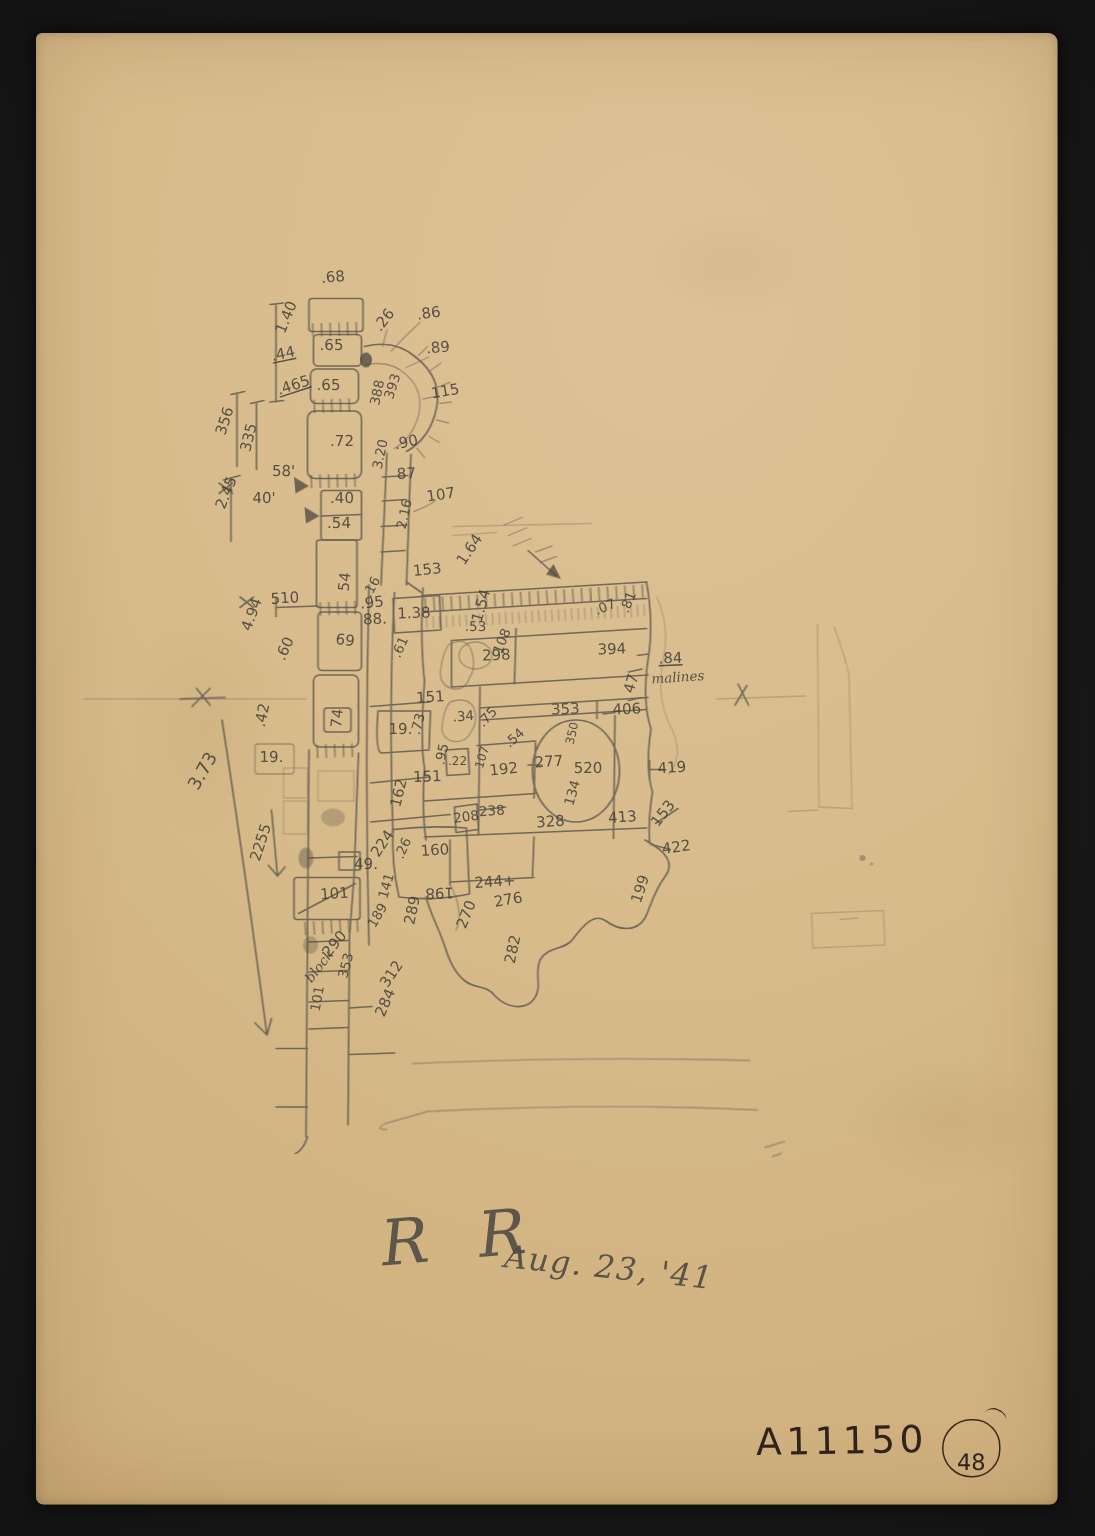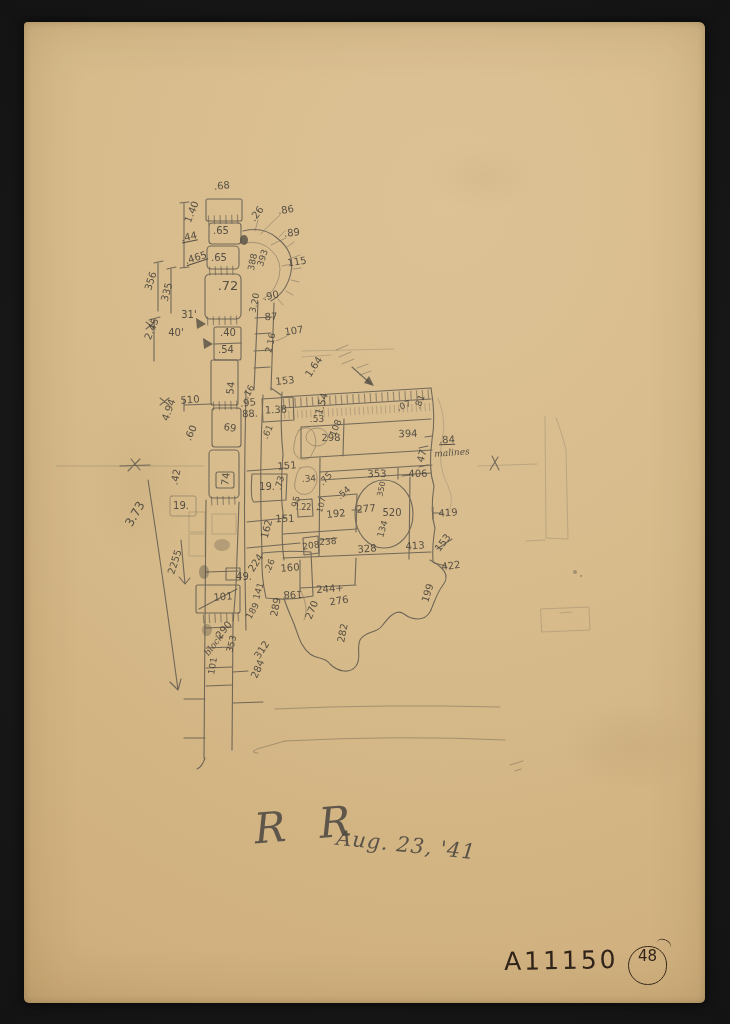--- a/index.html
+++ b/index.html
@@ -27,21 +27,21 @@
   .lbl.cursive{font-family:"DejaVu Serif",serif;font-style:italic;}
   .lbl.u{text-decoration:underline;}
   #initials{position:absolute;left:254px;top:800px;font-family:"DejaVu Serif",serif;font-style:italic;
     font-size:42px;letter-spacing:10px;color:#514c44;transform:rotate(-5deg);opacity:.9;}
   #date{position:absolute;left:336px;top:833px;font-family:"DejaVu Serif",serif;font-style:italic;
     font-size:21px;letter-spacing:1px;color:#4d4941;transform:rotate(6deg);opacity:.9;}
   #catalog-number{position:absolute;left:504px;top:946px;font-family:"DejaVu Sans",sans-serif;
     font-size:25px;letter-spacing:3px;color:#30231a;transform:rotate(-1deg);}
   #page-circle{position:absolute;left:628px;top:946px;width:37px;height:37px;
     border:1.7px solid #372a1b;border-radius:52% 48% 50% 52%;
-    display:flex;align-items:flex-start;justify-content:center;}
+    display:flex;align-items:flex-end;justify-content:center;}
   #page-circle::after{content:"";position:absolute;right:-5px;top:-8px;width:15px;height:11px;
     border-top:1.6px solid #372a1b;border-radius:50%;transform:rotate(22deg);}
   #page-number{font-size:15px;color:#30231a;font-family:"DejaVu Sans",sans-serif;}
 </style>
 </head>
 <body>
 
 <div id="scan">
   <div id="paper">
     <div class="stain" id="stain1"></div>
@@ -171,22 +171,22 @@
   <div id="label-layer">
       <span class="lbl" style="left: 222px; top: 186px; font-size: 10px; transform: translate(-50%, -50%) rotate(-5deg);">.68</span>
       <span class="lbl" style="left: 192px; top: 212px; font-size: 10px; transform: translate(-50%, -50%) rotate(-68deg);">1.40</span>
       <span class="lbl u" style="left: 189px; top: 237px; font-size: 10px; transform: translate(-50%, -50%) rotate(-12deg);">.44</span>
       <span class="lbl u" style="left: 196px; top: 258px; font-size: 10px; transform: translate(-50%, -50%) rotate(-18deg);">.465</span>
       <span class="lbl" style="left: 151px; top: 281px; font-size: 10px; transform: translate(-50%, -50%) rotate(-72deg);">356</span>
       <span class="lbl" style="left: 167px; top: 292px; font-size: 10px; transform: translate(-50%, -50%) rotate(-76deg);">335</span>
       <span class="lbl" style="left: 152px; top: 329px; font-size: 10px; transform: translate(-50%, -50%) rotate(-68deg);">2.45</span>
       <span class="lbl" style="left: 221px; top: 231px; font-size: 10px; transform: translate(-50%, -50%) rotate(0deg);">.65</span>
       <span class="lbl" style="left: 219px; top: 258px; font-size: 10px; transform: translate(-50%, -50%) rotate(0deg);">.65</span>
-      <span class="lbl" style="left: 228px; top: 285px; font-size: 13px; transform: translate(-50%, -50%) rotate(0deg);">.72</span>
-      <span class="lbl" style="left: 189px; top: 315px; font-size: 10px; transform: translate(-50%, -50%) rotate(0deg);">31'</span>
+      <span class="lbl" style="left: 228px; top: 295px; font-size: 10px; transform: translate(-50%, -50%) rotate(0deg);">.72</span>
+      <span class="lbl" style="left: 189px; top: 315px; font-size: 10px; transform: translate(-50%, -50%) rotate(0deg);">58'</span>
       <span class="lbl" style="left: 176px; top: 333px; font-size: 10px; transform: translate(-50%, -50%) rotate(0deg);">40'</span>
       <span class="lbl" style="left: 257px; top: 214px; font-size: 10px; transform: translate(-50%, -50%) rotate(-52deg);">.26</span>
       <span class="lbl" style="left: 286px; top: 210px; font-size: 10px; transform: translate(-50%, -50%) rotate(-8deg);">.86</span>
       <span class="lbl" style="left: 292px; top: 233px; font-size: 10px; transform: translate(-50%, -50%) rotate(-5deg);">.89</span>
       <span class="lbl" style="left: 253px; top: 262px; font-size: 9px; transform: translate(-50%, -50%) rotate(-78deg);">388</span>
       <span class="lbl" style="left: 263px; top: 258px; font-size: 9px; transform: translate(-50%, -50%) rotate(-72deg);">393</span>
       <span class="lbl" style="left: 297px; top: 262px; font-size: 10px; transform: translate(-50%, -50%) rotate(-10deg);">115</span>
       <span class="lbl" style="left: 271px; top: 296px; font-size: 10px; transform: translate(-50%, -50%) rotate(-12deg);">.90</span>
       <span class="lbl" style="left: 255px; top: 303px; font-size: 9px; transform: translate(-50%, -50%) rotate(-78deg);">3.20</span>
       <span class="lbl" style="left: 271px; top: 317px; font-size: 10px; transform: translate(-50%, -50%) rotate(-3deg);">87</span>

